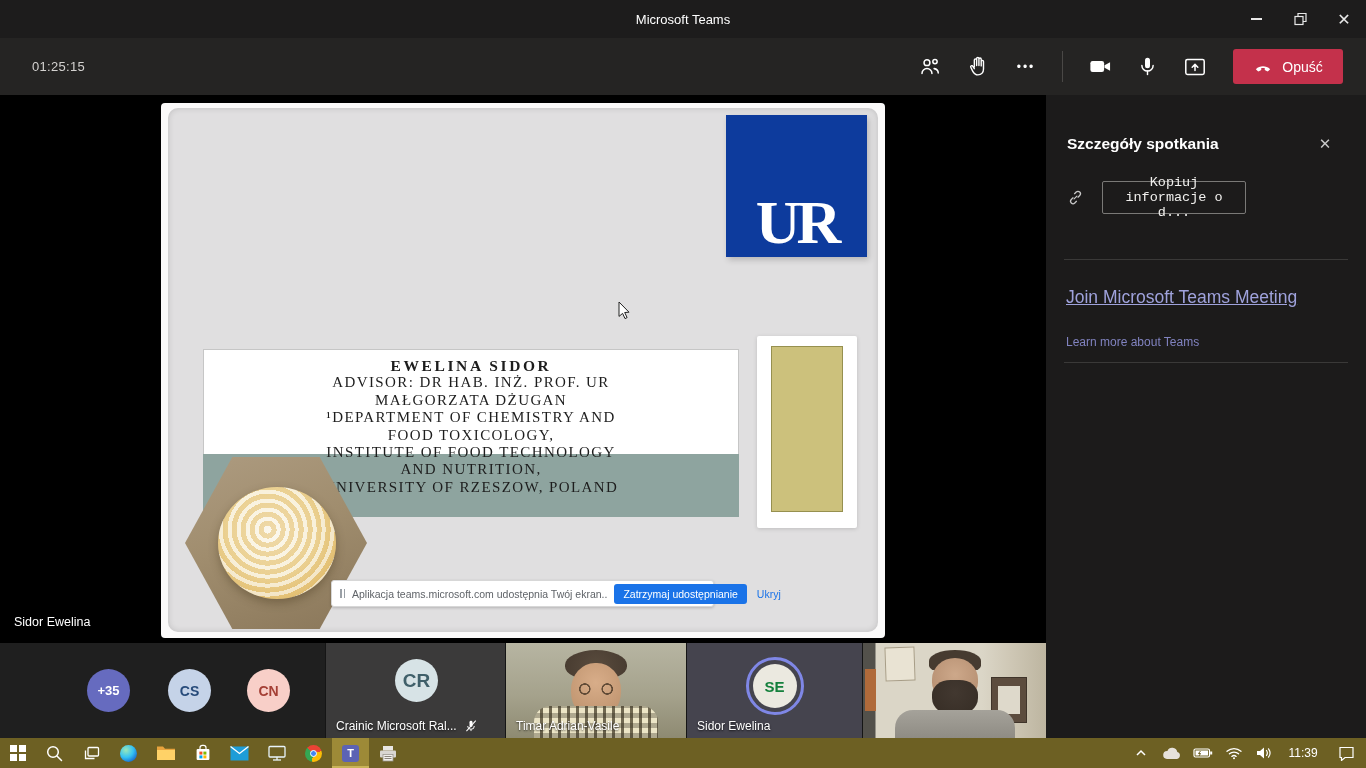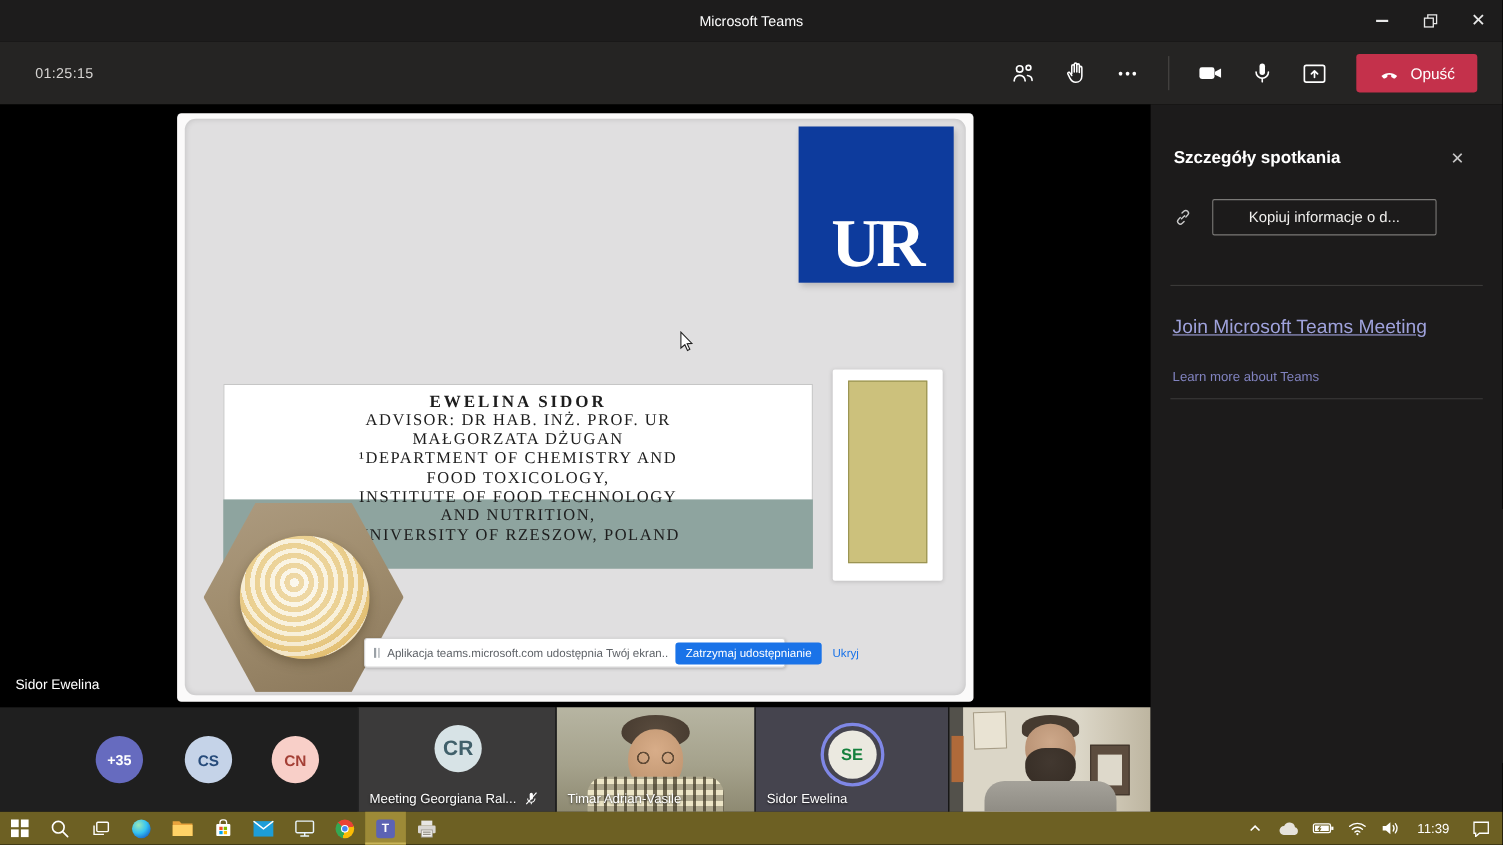--- a/index.html
+++ b/index.html
@@ -122,22 +122,22 @@
     background:radial-gradient(circle at 50% 35%, #423830, #352c24); border-radius:40% 40% 50% 50%; }
   .b-body { position:absolute; left:50%; bottom:0; width:120px; height:28px; margin-left:-60px;
     background:linear-gradient(#a5a29a,#8f8c84); border-radius:18px 18px 0 0; }
 
   
   .sidebar { position:absolute; left:1046px; top:95px; width:320px; height:643px; background:#1c1b1b; }
   .panel-title { position:absolute; left:21px; top:40px; color:#fff; font-size:15.5px; font-weight:bold; }
   .panel-close { position:absolute; right:30px; top:38px; color:#c8c8c8; font-size:15px; width:22px; height:22px;
     display:flex; align-items:center; justify-content:center; }
   .copy-row-icon { position:absolute; left:20px; top:93px; }
-  .copy-btn { position:absolute; left:56px; top:86px; width:204px; height:33px; border:1px solid #7a7977; border-radius:2px;
-    color:#f1f0ee; font-size:13.5px; display:flex; align-items:center; justify-content:center; background:transparent; }
+  .copy-btn { position:absolute; left:56px; top:86px; width:144px; height:33px; border:1px solid #7a7977; border-radius:2px;
+    color:#f1f0ee; font-size:13.5px; display:flex; align-items:center; justify-content:center; background:transparent;font-family:Liberation Mono, monospace; }
   .sb-divider { position:absolute; left:18px; width:284px; height:1px; background:#3a3938; }
   .join-link { position:absolute; left:20px; top:192px; color:var(--link-purple,#9fa2dc); font-size:17.5px; text-decoration:underline; }
   .learn-link { position:absolute; left:20px; top:240px; color:var(--link-purple-dim,#8183c0); font-size:12px; }
 
   
   .taskbar { position:absolute; left:0; top:738px; width:1366px; height:30px; background:var(--taskbar-olive,#6d6023); display:flex; align-items:center; }
   .tb-cell { width:37px; height:30px; display:flex; align-items:center; justify-content:center; flex:0 0 auto; }
   .tb-cell.active { background:#9d8a37; box-shadow:0 -2px 0 #c9b458 inset; }
   .start-grid { display:grid; grid-template-columns:7px 7px; grid-template-rows:7px 7px; gap:1.5px; }
   .start-grid i { background:#fff; display:block; }
@@ -298,21 +298,21 @@
 
 <div class="strip">
 
   <div class="circle badge-overflow">+35</div>
   <div class="circle av-cs">CS</div>
   <div class="circle av-cn">CN</div>
 
   <div class="tile tile-cr">
     <div class="circle av-cr">CR</div>
     <div class="tile-name-row">
-      <span>Meeting Georgiana Ral...</span>
+      <span>Crainic Microsoft Ral...</span>
       <span>
         <svg width="14" height="14" viewBox="0 0 16 16">
             <rect x="6.3" y="2" width="3.4" height="7" rx="1.7" fill="#fff"></rect>
             <path d="M4.2 8a3.8 3.8 0 0 0 7.6 0" stroke="#fff" stroke-width="1.1" fill="none"></path>
             <line x1="8" y1="11.8" x2="8" y2="13.8" stroke="#fff" stroke-width="1.1"></line>
             <line x1="2.8" y1="13.8" x2="13.4" y2="1.8" stroke="#fff" stroke-width="1.2"></line>
           </svg>
       </span>
     </div>
   </div>

